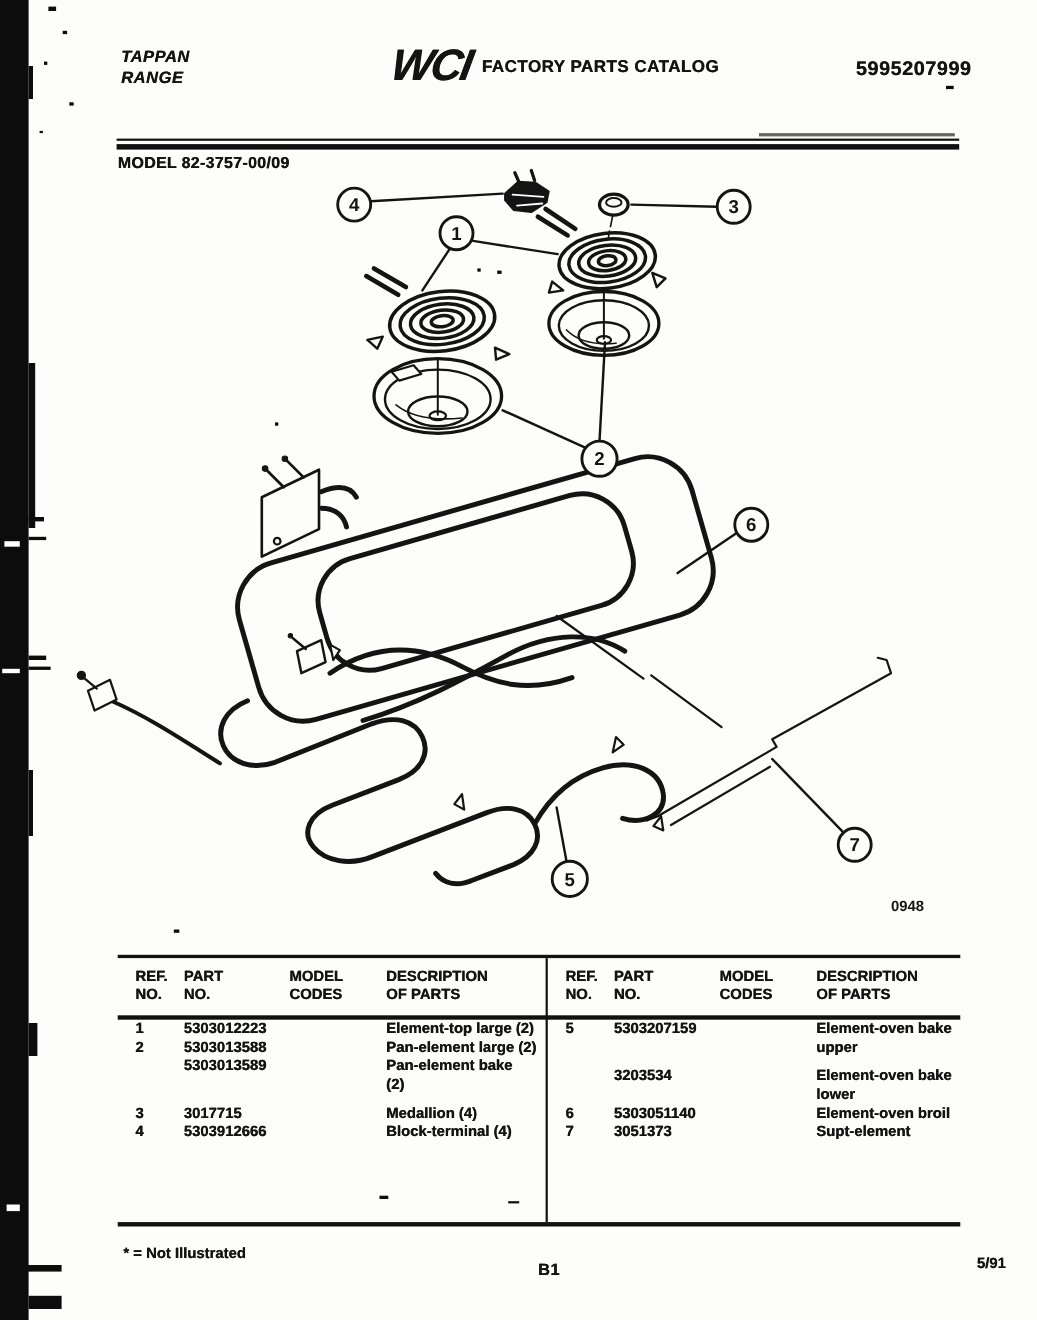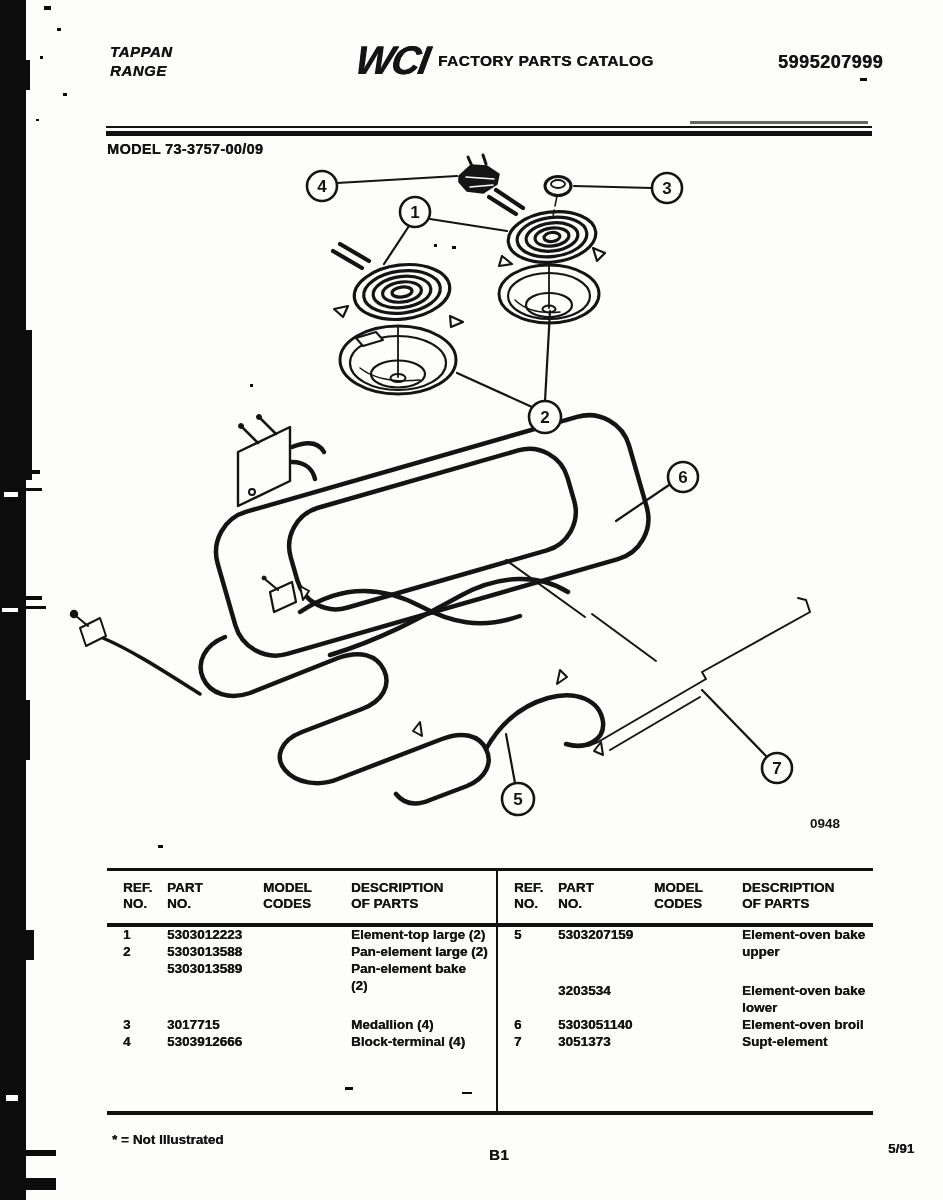--- a/index.html
+++ b/index.html
@@ -28,21 +28,21 @@
   .half.rgt{flex:1;}
   .vdivider{width:2px;background:#111;}
   .head-rule{left:0;top:52px;width:766px;height:4px;background:#111;}
   .thead{display:flex;padding-top:9px;font-size:13.5px;line-height:16px;}
   .tbody{padding-top:14px;font-size:13.5px;}
   .c-ref{width:44px;}
   .c-part{width:96px;}
   .c-codes{width:88px;}
   .c-desc{flex:1;}
   .ln{display:flex;height:17px;line-height:17px;}
-  .gap{margin-top:22px;}
+  .gap{margin-top:9px;}
   
   .foot-note{left:112px;top:1132px;font-size:13.5px;}
   .foot-page{left:489px;top:1146px;font-size:15px;letter-spacing:.5px;}
   .foot-date{left:888px;top:1141px;font-size:13.5px;}
   
   .ink{position:absolute;background:#0c0c0c;}
   .paper{position:absolute;background:#fdfdfc;}
   svg text{font-family:"Liberation Sans",sans-serif;font-weight:bold;}
 </style>
 </head>
@@ -53,21 +53,21 @@
   <div class="abs brand b scan">
     <div>TAPPAN</div>
     <div>RANGE</div>
   </div>
   <div class="abs logo scan">WCI</div>
   <div class="abs cat-title b scan">FACTORY PARTS CATALOG</div>
   <div class="abs pubnum b scan">5995207999</div>
   <div class="abs rule-smudge"></div>
   <div class="abs rule-thin"></div>
   <div class="abs rule-thick"></div>
-  <div class="abs model-line b scan">MODEL 73-3757-00/09</div>
+  <div class="abs model-line b scan">MODEL 82-3757-00/09</div>
 
   <svg class="abs" style="left:0;top:0;" width="943" height="860" viewBox="0 0 943 860">
     <g fill="none" stroke="#141414" stroke-linecap="round" stroke-linejoin="round">
 
       <g stroke-width="2.2">
         <line x1="337" y1="183" x2="457" y2="176"></line>
         <line x1="652" y1="188" x2="574" y2="186"></line>
         <line x1="409" y1="226" x2="384" y2="264"></line>
         <line x1="430" y1="219" x2="507" y2="231"></line>
         <line x1="545" y1="401" x2="550" y2="311"></line>

